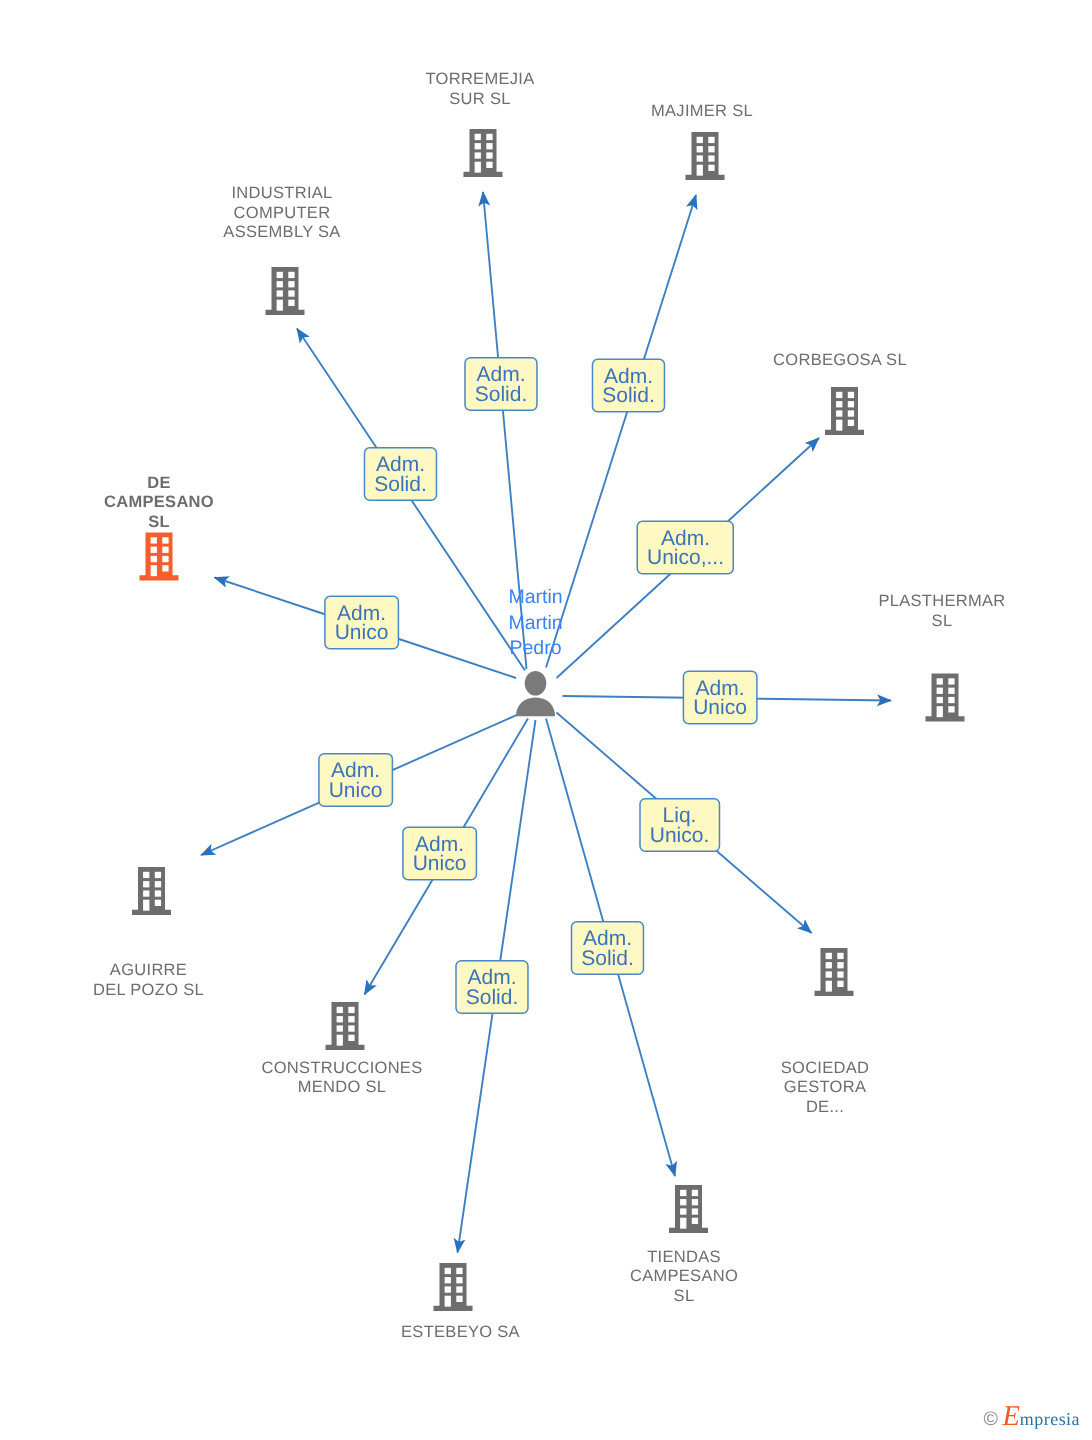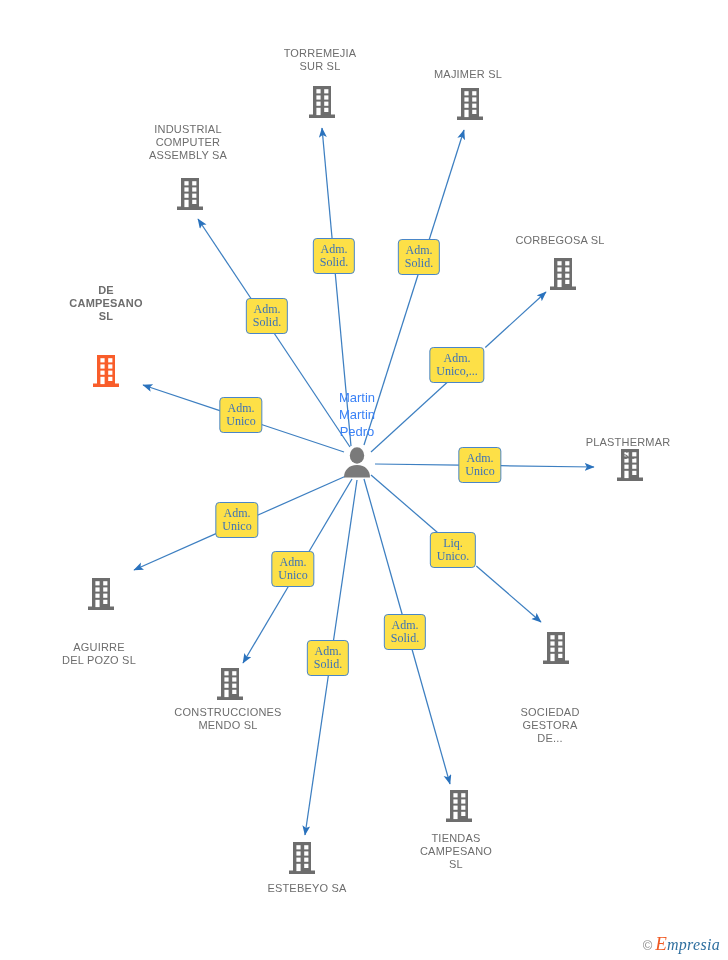--- a/index.html
+++ b/index.html
@@ -44,27 +44,27 @@
     line-height: 17px;
     letter-spacing: 0;
   }
   .icon-wrap {
     display: block;
     line-height: 0;
   }
   .edge-label {
     position: absolute;
     transform: translate(-50%, -50%);
-    background: #fde047;
+    background: #fef9c3;
     border: 1.3px solid #4a86c8;
     border-radius: 4px;
     color: #3d72b8;
-    font-size: 12px;
+    font-size: 14px;
     line-height: 13px;
-    font-family: Liberation Serif, serif;
+    font-family: Liberation Sans, sans-serif;
     padding: 4px 6px 4px 6px;
     text-align: center;
     white-space: pre-line;
     box-sizing: border-box;
   }
   .watermark {
     position: absolute;
     right: 8px;
     bottom: 6px;
     display: flex;
@@ -80,22 +80,21 @@
   .wm-e {
     color: #f05a23;
     font-family: "Liberation Serif", serif;
     font-style: italic;
     font-size: 19px;
     line-height: 16px;
   }
   .wm-rest {
     color: #2f6f9f;
     font-family: "Liberation Serif", serif;
-    font-style: italic;
-    font-size: 16px;
+    font-size: 12px;
     letter-spacing: 0.3px;
     text-align: center;
   }
 </style>
 </head>
 <body>
 
 <div id="canvas">
 
   <svg id="graph-svg" viewBox="0 0 728 960" xmlns="http://www.w3.org/2000/svg">
@@ -138,21 +137,21 @@
             <rect x="10.4" width="4.2" y="4.2" height="4.2" fill="#ffffff"></rect>
             <rect x="18.2" width="4.2" y="4.2" height="4.2" fill="#ffffff"></rect>
             <rect x="10.4" width="4.2" y="10.4" height="4.2" fill="#ffffff"></rect>
             <rect x="18.2" width="4.2" y="10.4" height="4.2" fill="#ffffff"></rect>
             <rect x="10.4" width="4.2" y="16.6" height="4.2" fill="#ffffff"></rect>
             <rect x="18.2" width="4.2" y="16.6" height="4.2" fill="#ffffff"></rect>
             <rect x="10.4" width="4.2" y="22.8" height="7.3" fill="#ffffff"></rect>
             <rect x="18.2" width="4.2" y="22.8" height="4.2" fill="#ffffff"></rect>
           </g>
         </svg></div>
-      <div class="node" style="left: 106px; top: 284px;">
+      <div class="node" style="left: 106px; top: 316px;">
         <div class="node-label" style="font-weight: bold; color: rgb(109, 109, 109);">DE
 CAMPESANO
 SL</div>
       </div>
       <div class="icon-wrap" style="position: absolute; left: 174px; top: 177px;"><svg width="32" height="34" viewBox="0 0 32 34">
           <g fill="#6d6d6d">
             <path d="M7 1 h18 v29 h-18 z"></path>
             <rect x="3" y="29.5" width="26" height="3.5"></rect>
             <rect x="10.4" width="4.2" y="4.2" height="4.2" fill="#ffffff"></rect>
             <rect x="18.2" width="4.2" y="4.2" height="4.2" fill="#ffffff"></rect>
@@ -228,21 +227,21 @@
             <rect x="10.4" width="4.2" y="4.2" height="4.2" fill="#ffffff"></rect>
             <rect x="18.2" width="4.2" y="4.2" height="4.2" fill="#ffffff"></rect>
             <rect x="10.4" width="4.2" y="10.4" height="4.2" fill="#ffffff"></rect>
             <rect x="18.2" width="4.2" y="10.4" height="4.2" fill="#ffffff"></rect>
             <rect x="10.4" width="4.2" y="16.6" height="4.2" fill="#ffffff"></rect>
             <rect x="18.2" width="4.2" y="16.6" height="4.2" fill="#ffffff"></rect>
             <rect x="10.4" width="4.2" y="22.8" height="7.3" fill="#ffffff"></rect>
             <rect x="18.2" width="4.2" y="22.8" height="4.2" fill="#ffffff"></rect>
           </g>
         </svg></div>
-      <div class="node" style="left: 628px; top: 436px;">
+      <div class="node" style="left: 628px; top: 395px;">
         <div class="node-label">PLASTHERMAR
 SL</div>
       </div>
       <div class="icon-wrap" style="position: absolute; left: 540px; top: 631px;"><svg width="32" height="34" viewBox="0 0 32 34">
           <g fill="#6d6d6d">
             <path d="M7 1 h18 v29 h-18 z"></path>
             <rect x="3" y="29.5" width="26" height="3.5"></rect>
             <rect x="10.4" width="4.2" y="4.2" height="4.2" fill="#ffffff"></rect>
             <rect x="18.2" width="4.2" y="4.2" height="4.2" fill="#ffffff"></rect>
             <rect x="10.4" width="4.2" y="10.4" height="4.2" fill="#ffffff"></rect>

